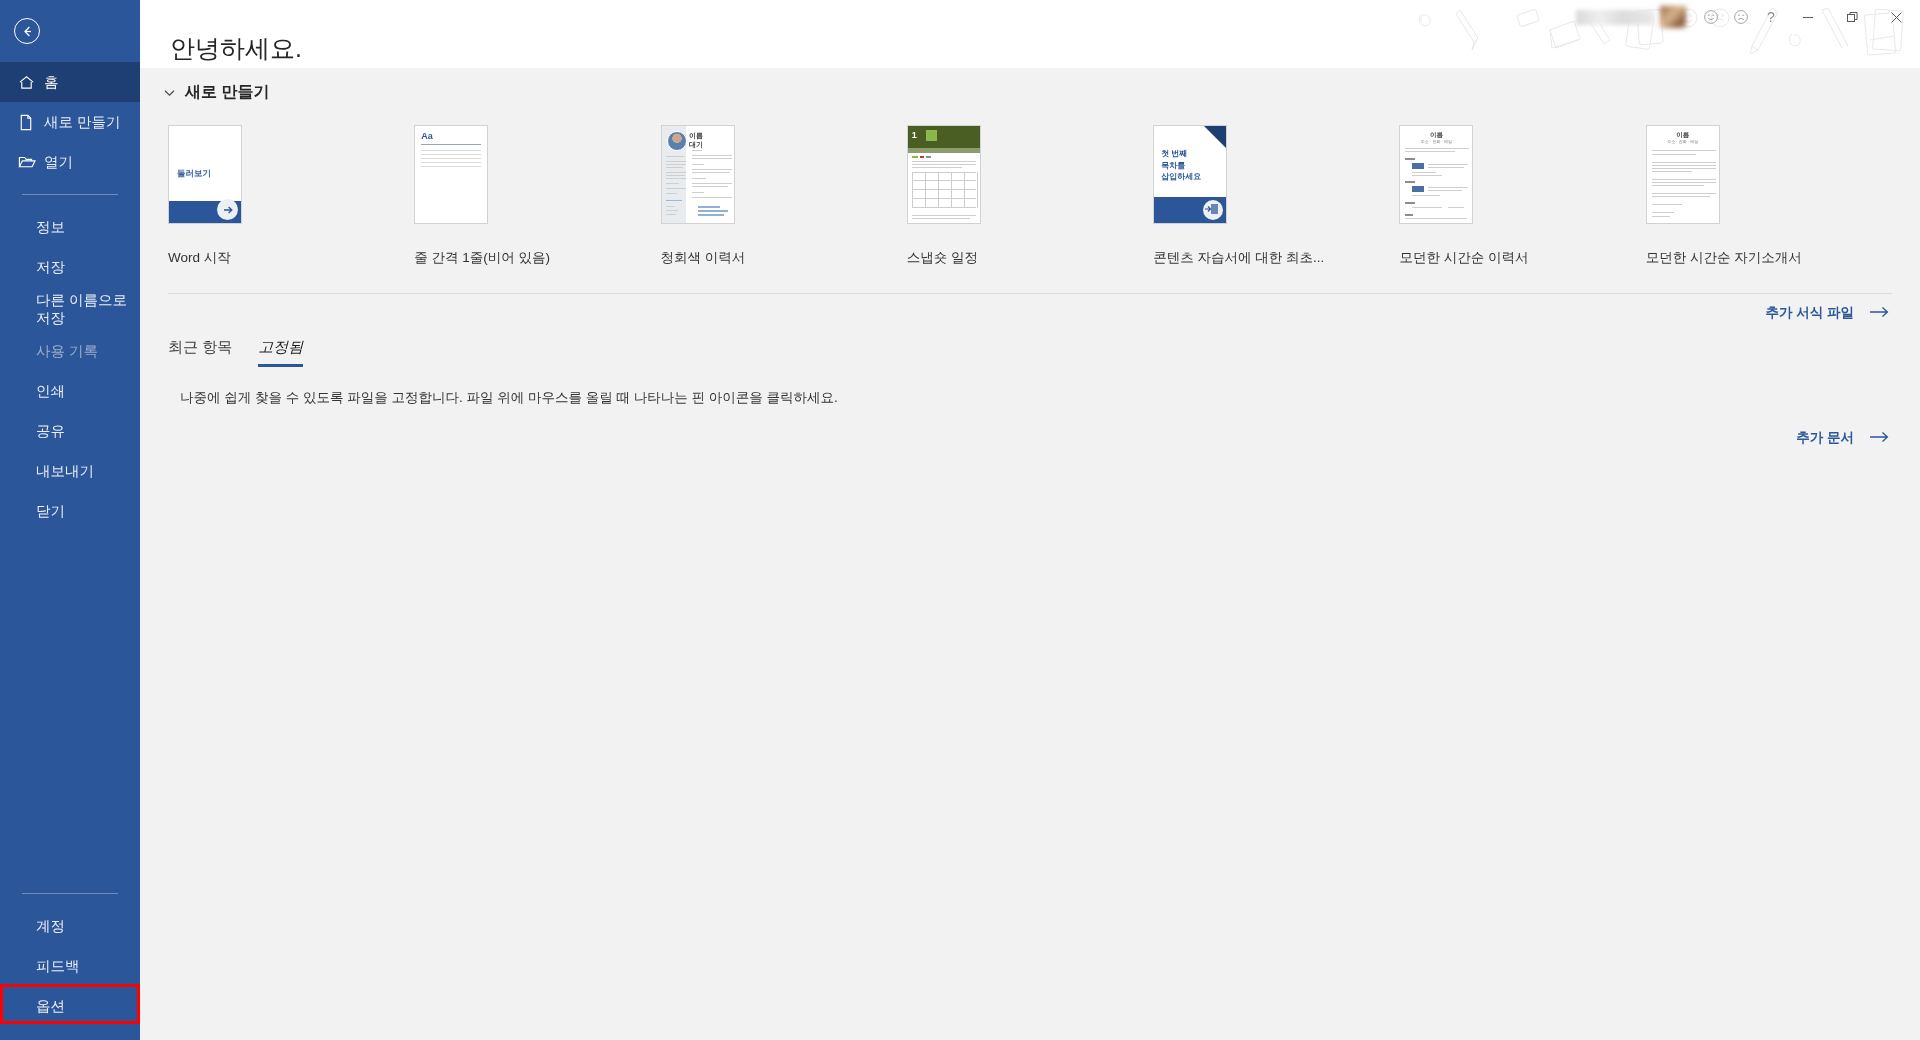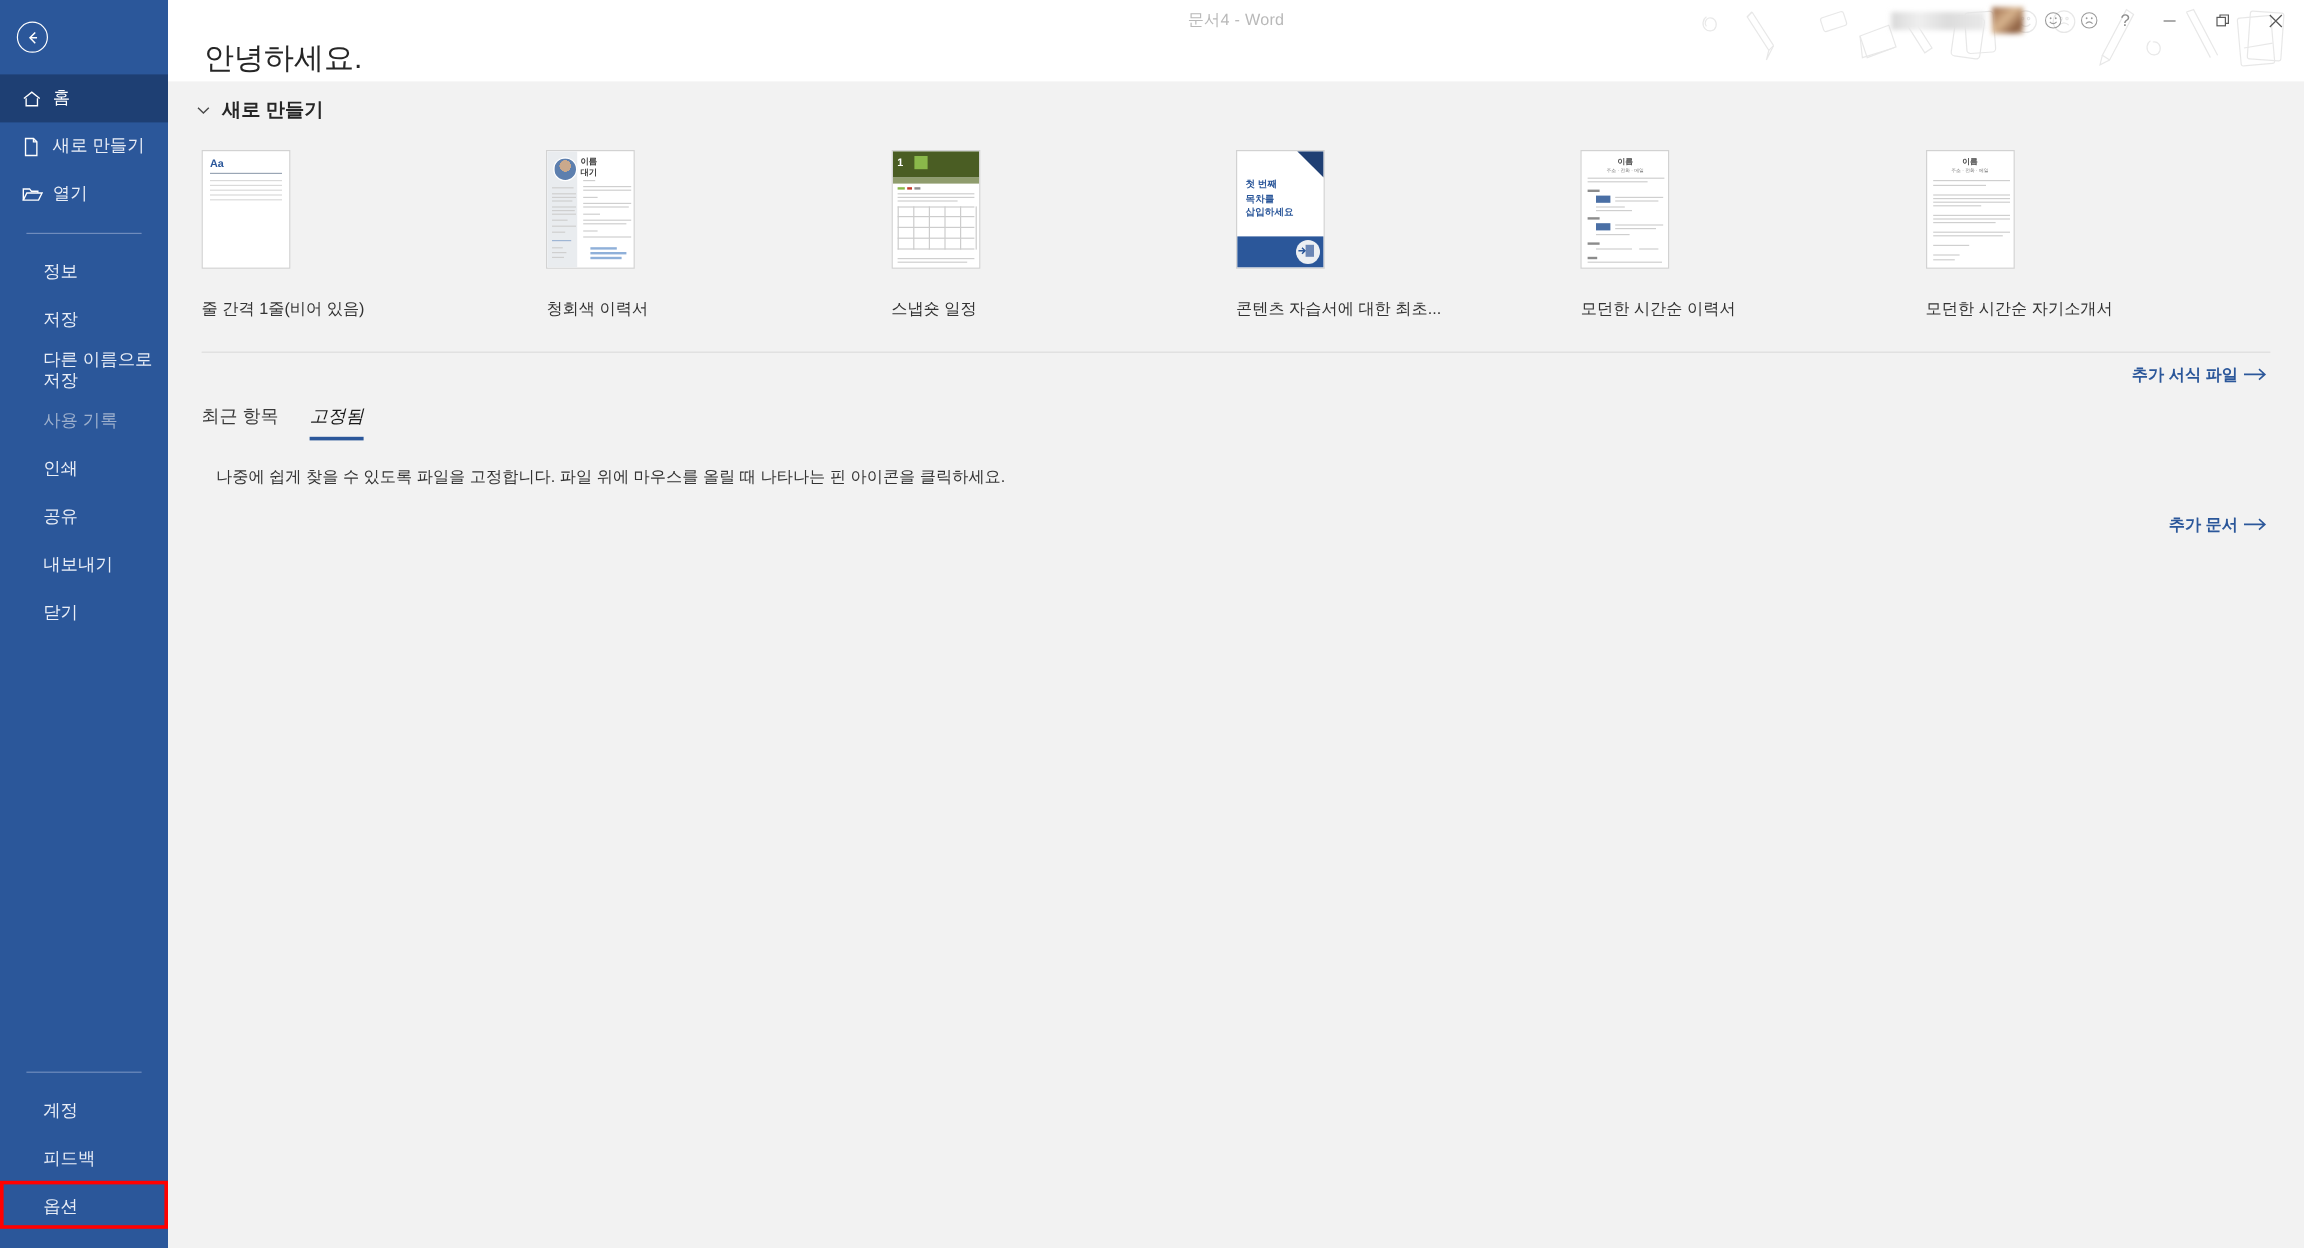--- a/index.html
+++ b/index.html
@@ -156,21 +156,21 @@
 
   
   .mr-name { position:absolute; left:50%; transform:translateX(-50%); top:5px; font-size:6.5px; font-weight:700; color:#444; white-space:nowrap; }
   .mr-sub { position:absolute; left:50%; transform:translateX(-50%); top:13px; font-size:4px; color:#7a7a7a; white-space:nowrap; }
   .blk { position:absolute; background:#4a6fa5; }
 
   .divider-line { height:1px; background:#dcdcdc; margin: 26px 28px 0 28px; }
 
   .more-row { display:flex; justify-content:flex-end; padding: 10px 30px 0 0; }
   .more-link {
-    display:flex; align-items:center; gap:5px;
+    display:flex; align-items:center; gap:16px;
     font-size:13.5px; color:#2b579a; font-weight:700; cursor:pointer;
   }
 
   .tabs { display:flex; gap:26px; padding: 16px 0 0 28px; }
   .tab {
     font-size:15px; color:#3a3a3a; padding-bottom:7px; cursor:pointer;
     border-bottom: 3px solid transparent;
   }
   .tab.active { color:#1a1a1a; border-bottom-color:#2b579a; font-weight:400;font-style:italic; }
 
@@ -295,21 +295,20 @@
           <path d="M352 46 L372 8 L378 12 L358 50 Z"></path>
           <path d="M352 46 l-2 8 l8 -4"></path>
           <path d="M392 34 c-3 2 -4 7 -1 10 c3 3 8 2 9 -2 c1 -4 -2 -8 -6 -7"></path>
           <path d="M422 10 L442 48 M422 10 L428 8 L448 46"></path>
           <rect x="466" y="14" width="28" height="40" rx="2" transform="rotate(-5 480 34)"></rect>
           <rect x="474" y="10" width="28" height="40" rx="2" transform="rotate(4 488 30)"></rect>
           <path d="M470 40 l24 -4"></path>
         </g>
       </svg>
 
-      <div class="title-text">문서4  -  Word</div>
 
       <div class="tb-right">
         <div class="blurname"></div>
         <div class="bluravatar"></div>
 
         <div class="tb-ico">
           <svg width="16" height="16" viewBox="0 0 18 18" aria-hidden="true">
             <circle cx="9" cy="9" r="7.2" fill="none" stroke="#9a9a9a" stroke-width="1"></circle>
             <path d="M5.8 10.4 q3.2 3.2 6.4 0" fill="none" stroke="#9a9a9a" stroke-width="1"></path>
             <circle cx="6.6" cy="7" r=".85" fill="#9a9a9a"></circle>
@@ -358,20 +357,34 @@
           <svg width="11" height="8" viewBox="0 0 11 8" aria-hidden="true">
             <path d="M1 1.8 L5.5 6.2 L10 1.8" fill="none" stroke="#4a4a4a" stroke-width="1.2"></path>
           </svg>
         </span>
         <span>새로 만들기</span>
       </div>
 
       <div class="tmpl-row">
 
 
+        <div class="tmpl">
+          <div class="thumb-wrap">
+            <div class="thumb">
+              <div class="tour-txt">둘러보기</div>
+              <div class="tour-bar"></div>
+              <div class="tour-circ">
+                <svg width="12" height="12" viewBox="0 0 12 12" aria-hidden="true">
+                  <path d="M2 6 H9.4 M6.6 3 L9.8 6 L6.6 9" fill="none" stroke="#2b579a" stroke-width="1.3"></path>
+                </svg>
+              </div>
+            </div>
+          </div>
+          <div class="tmpl-label">Word 시작</div>
+        </div>
 
         <div class="tmpl">
           <div class="thumb-wrap">
             <div class="thumb">
               <div class="aa">Aa</div>
               <div class="rule" style="top:18px;background:#9aa6b5;"></div>
               <div class="rule" style="top:24px;"></div>
               <div class="rule" style="top:28px;"></div>
               <div class="rule" style="top:32px;"></div>
               <div class="rule" style="top:36px;"></div>

